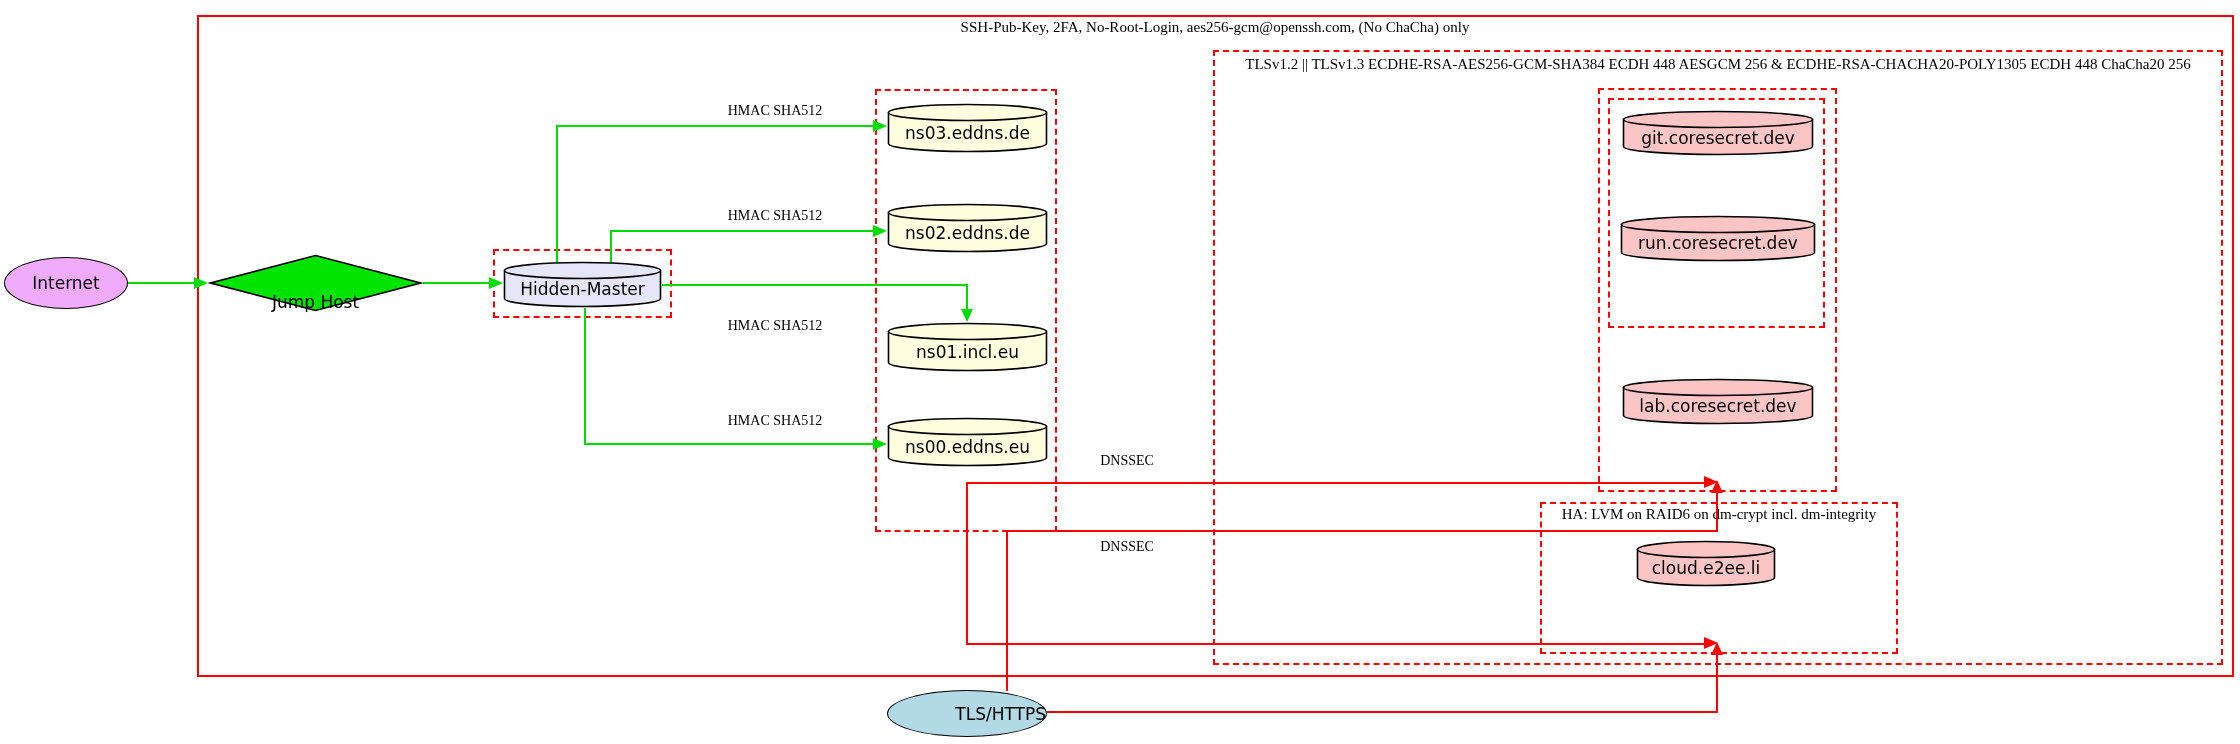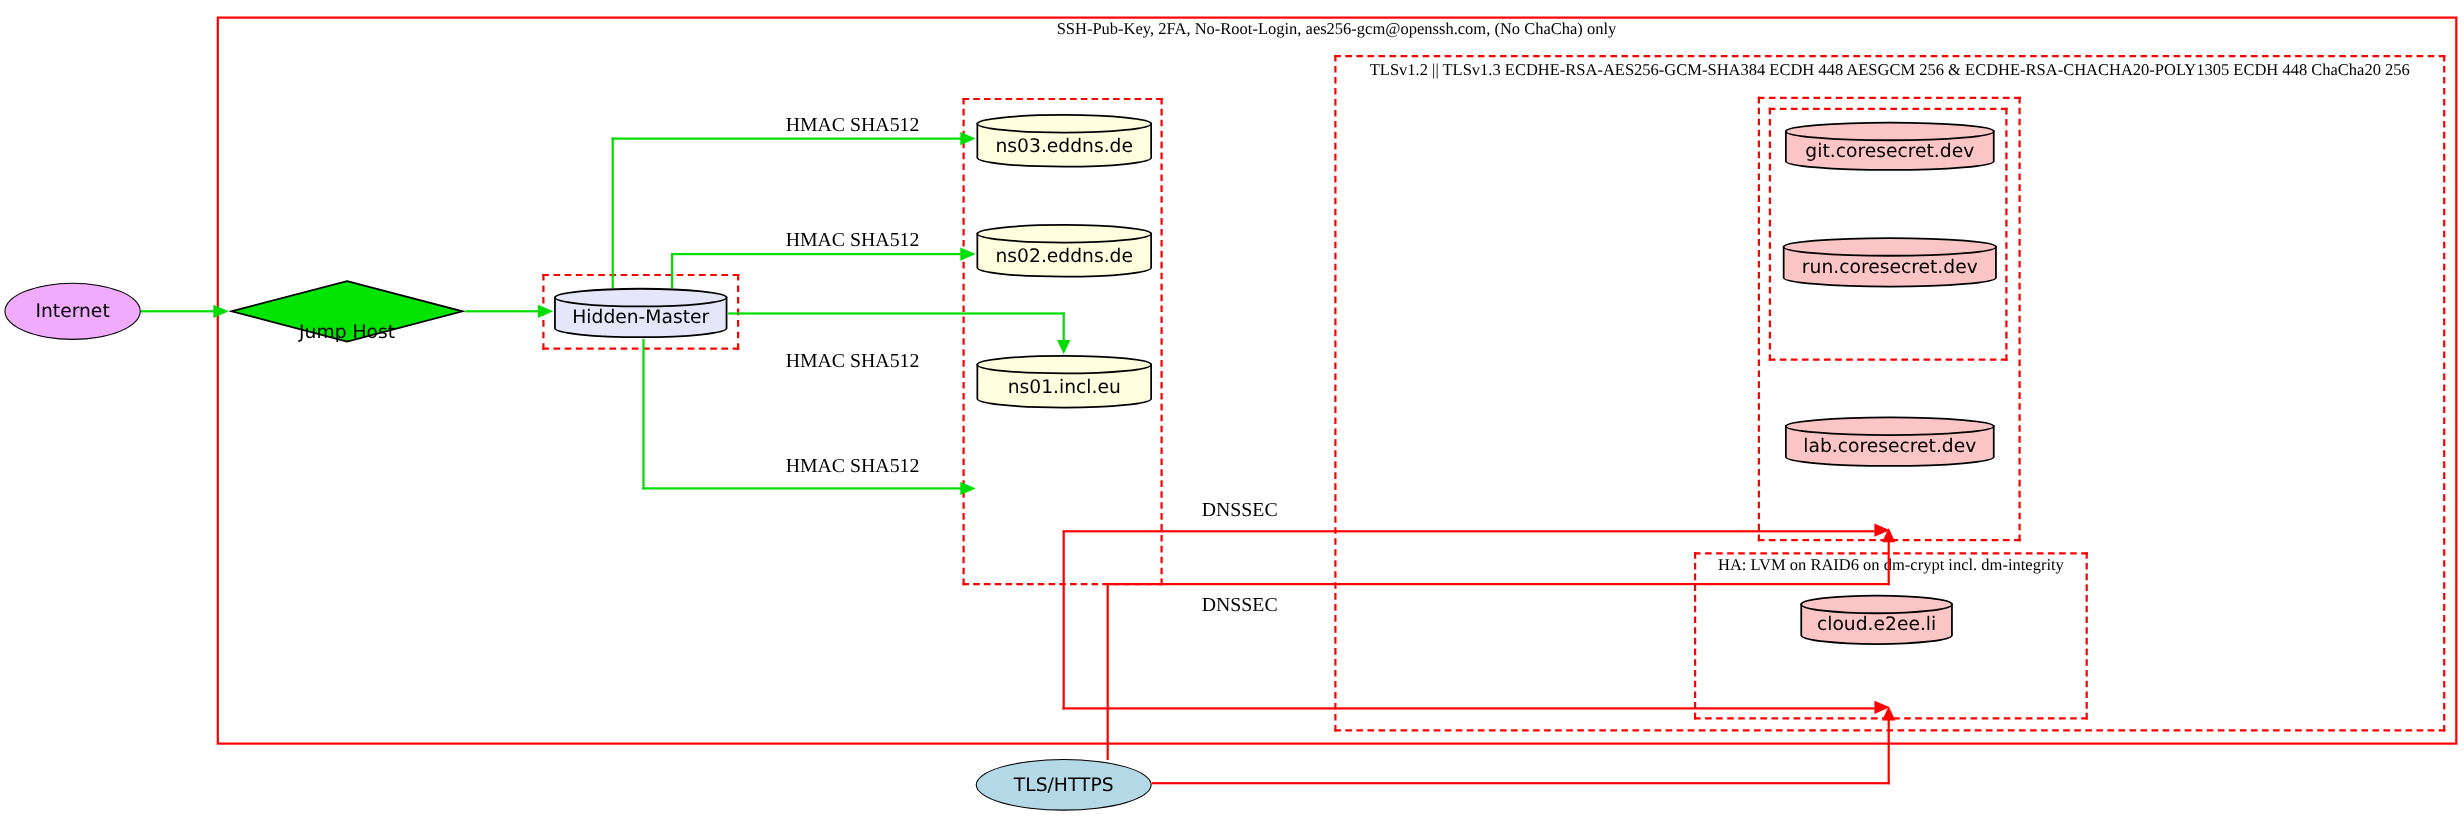--- a/index.html
+++ b/index.html
@@ -12,21 +12,21 @@
   .box.solid  { border:2px solid var(--red); }
   .box.dashed { border:2px dashed var(--red); }
   
   .clabel {
     position:absolute; transform:translateX(-50%); white-space:nowrap;
     font-family:"Liberation Serif","DejaVu Serif",serif; font-size:15px; color:#000;
   }
   
   .elabel {
     position:absolute; transform:translateX(-50%); white-space:nowrap;
-    font-family:"Liberation Serif","DejaVu Serif",serif; font-size:18px; color:#000;
+    font-family:"Liberation Serif","DejaVu Serif",serif; font-size:14px; color:#000;
   }
   
   .node-label { font-size:17px; color:#000; white-space:nowrap; }
   .ellipse-node {
     position:absolute; border:1.6px solid #000; border-radius:50%;
     display:flex; align-items:center; justify-content:center; box-sizing:border-box;
   }
   .cyl { position:absolute;text-align:right; }
   .cyl .cyl-label {
     position:absolute; left:0; right:0; top:9px; bottom:0;
@@ -146,20 +146,27 @@
       </svg>
     <span class="cyl-label node-label">ns02.eddns.de</span>
   </div>
   <div class="cyl" style="left:887px;top:322px;width:161px;height:50px;">
       <svg width="161" height="50" style="position:absolute;left:0;top:0;">
         <path d="M1.5,9.5 L1.5,40.5 A79,8 0 0 0 159.5,40.5 L159.5,9.5 Z" fill="#ffffe0" stroke="#000" stroke-width="1.6"></path>
         <ellipse cx="80.5" cy="9.5" rx="79" ry="8" fill="#ffffe0" stroke="#000" stroke-width="1.6"></ellipse>
       </svg>
     <span class="cyl-label node-label">ns01.incl.eu</span>
   </div>
+  <div class="cyl" style="left:887px;top:417px;width:161px;height:50px;">
+      <svg width="161" height="50" style="position:absolute;left:0;top:0;">
+        <path d="M1.5,9.5 L1.5,40.5 A79,8 0 0 0 159.5,40.5 L159.5,9.5 Z" fill="#ffffe0" stroke="#000" stroke-width="1.6"></path>
+        <ellipse cx="80.5" cy="9.5" rx="79" ry="8" fill="#ffffe0" stroke="#000" stroke-width="1.6"></ellipse>
+      </svg>
+    <span class="cyl-label node-label">ns00.eddns.eu</span>
+  </div>
 
   <div class="cyl" style="left:1622px;top:110px;width:192px;height:46px;">
       <svg width="192" height="46" style="position:absolute;left:0;top:0;">
         <path d="M1.5,9.5 L1.5,36.5 A94.5,8 0 0 0 190.5,36.5 L190.5,9.5 Z" fill="#fcc5c5" stroke="#000" stroke-width="1.6"></path>
         <ellipse cx="96" cy="9.5" rx="94.5" ry="8" fill="#fcc5c5" stroke="#000" stroke-width="1.6"></ellipse>
       </svg>
     <span class="cyl-label node-label">git.coresecret.dev</span>
   </div>
   <div class="cyl" style="left:1620px;top:215px;width:196px;height:47px;">
       <svg width="196" height="47" style="position:absolute;left:0;top:0;">
@@ -177,17 +184,17 @@
   </div>
 
   <div class="cyl" style="left:1636px;top:540px;width:140px;height:47px;">
       <svg width="140" height="47" style="position:absolute;left:0;top:0;">
         <path d="M1.5,9.5 L1.5,37.5 A68.5,8 0 0 0 138.5,37.5 L138.5,9.5 Z" fill="#fcc5c5" stroke="#000" stroke-width="1.6"></path>
         <ellipse cx="70" cy="9.5" rx="68.5" ry="8" fill="#fcc5c5" stroke="#000" stroke-width="1.6"></ellipse>
       </svg>
     <span class="cyl-label node-label">cloud.e2ee.li</span>
   </div>
 
-  <div class="ellipse-node" style="left: 887px; top: 690px; width: 160px; height: 47px; background: rgb(179, 217, 230);">
+  <div class="ellipse-node" style="left: 887px; top: 690px; width: 160px; height: 47px; background: rgb(179, 217, 230); justify-content: flex-end;">
     <span class="node-label">TLS/HTTPS</span>
   </div>
 
 </div>
 
 </body></html>

